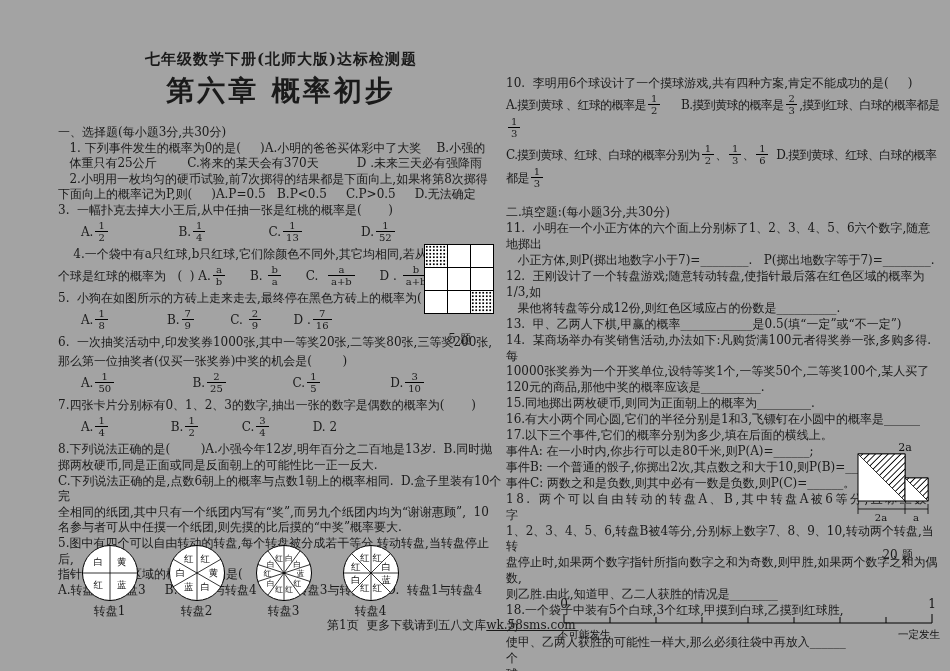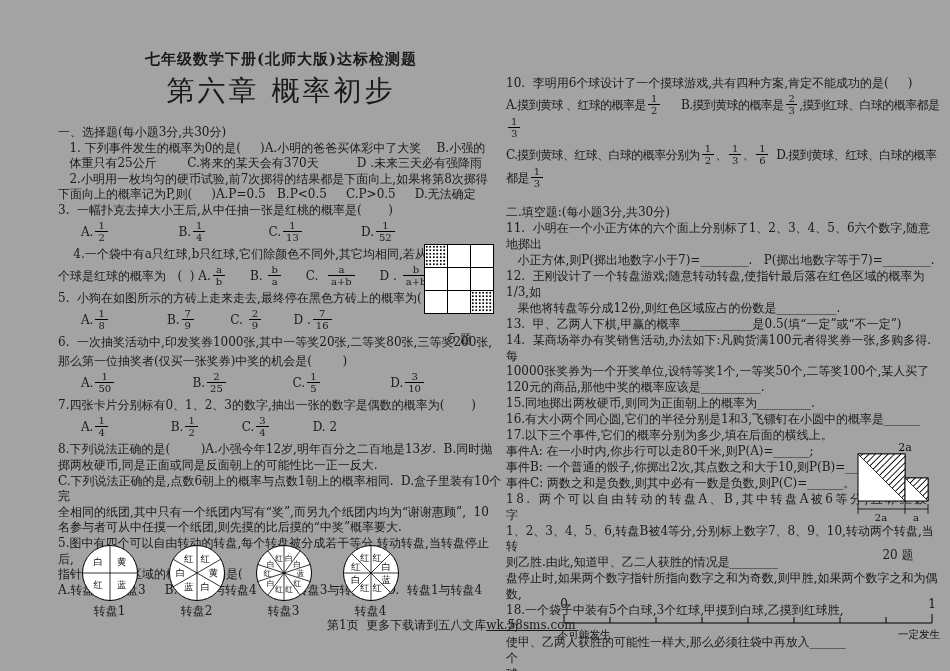--- a/index.html
+++ b/index.html
@@ -2,21 +2,21 @@
 <html><head>
 <meta charset="utf-8">
 <style>
   html,body{margin:0;padding:0;background:#e8e8e8;}
   .page{position:relative;width:950px;height:671px;background:#a3a3a3;margin:0 auto;
         font-family:"DejaVu Serif","Liberation Serif",serif;color:#1a1a1a;overflow:hidden;}
   .col{position:absolute;}
   .col-left{left:58px;top:50px;width:446px;}
   .col-right{left:506px;top:76px;width:436px;font-size:11.8px;}
   .t1{text-align:center;font-weight:bold;font-size:15px;letter-spacing:1px;margin-bottom:3px;}
-  .t2{text-align:center;font-weight:normal;font-size:28px;letter-spacing:3px;margin-bottom:7px;}
+  .t2{text-align:center;font-weight:bold;font-size:28px;letter-spacing:3px;margin-bottom:7px;}
   .line{font-size:12px;line-height:15.6px;min-height:15.6px;white-space:pre-wrap;}
   .col-right .line{line-height:15.9px;}
   .line.sec{margin-top:15px;}
   .line.gap{margin-top:4px;}
   .line.sp{letter-spacing:2.5px;}
   .line.tight{letter-spacing:-0.6px;}
   .line.narrow{width:344px;}
   .line.opts{margin:2px 0 3px;}
   .frac{display:inline-block;vertical-align:middle;text-align:center;font-size:10px;
         line-height:1.12;margin:0 2px;position:relative;top:-1px;}
@@ -97,22 +97,22 @@
         <div class="line">10000张奖券为一个开奖单位,设特等奖1个,一等奖50个,二等奖100个,某人买了</div>
         <div class="line">120元的商品,那他中奖的概率应该是__________.</div>
         <div class="line">15.同地掷出两枚硬币,则同为正面朝上的概率为_________.</div>
         <div class="line">16.有大小两个同心圆,它们的半径分别是1和3,飞镖钉在小圆中的概率是______</div>
         <div class="line">17.以下三个事件,它们的概率分别为多少,填在后面的横线上。</div>
         <div class="line">事件A: 在一小时内,你步行可以走80千米,则P(A)=______;</div>
         <div class="line">事件B: 一个普通的骰子,你掷出2次,其点数之和大于10,则P(B)=______;</div>
         <div class="line">事件C: 两数之和是负数,则其中必有一数是负数,则P(C)=______。</div>
         <div class="line sp">18. 两个可以自由转动的转盘A、B,其中转盘A被6等分,且标上数字</div>
         <div class="line">1、2、3、4、5、6,转盘B被4等分,分别标上数字7、8、9、10,转动两个转盘,当转</div>
+        <div class="line">盘停止时,如果两个数字指针所指向数字之和为奇数,则甲胜,如果两个数字之和为偶数,</div>
         <div class="line">则乙胜.由此,知道甲、乙二人获胜的情况是________</div>
-        <div class="line">盘停止时,如果两个数字指针所指向数字之和为奇数,则甲胜,如果两个数字之和为偶数,</div>
         <div class="line narrow">18.一个袋子中装有5个白球,3个红球,甲摸到白球,乙摸到红球胜,为</div>
         <div class="line narrow">使甲、乙两人获胜的可能性一样大,那么必须往袋中再放入______个</div>
         <div class="line narrow">球.</div>
         <div class="line narrow">20.  如图,是由边长分别为2a和a的两个正方形组成,闭上眼睛,由针随</div>
       </div>
   </div>
 
   <div class="gridfig">
     <div class="tgrid">
         <div class="gcell dot"></div>

